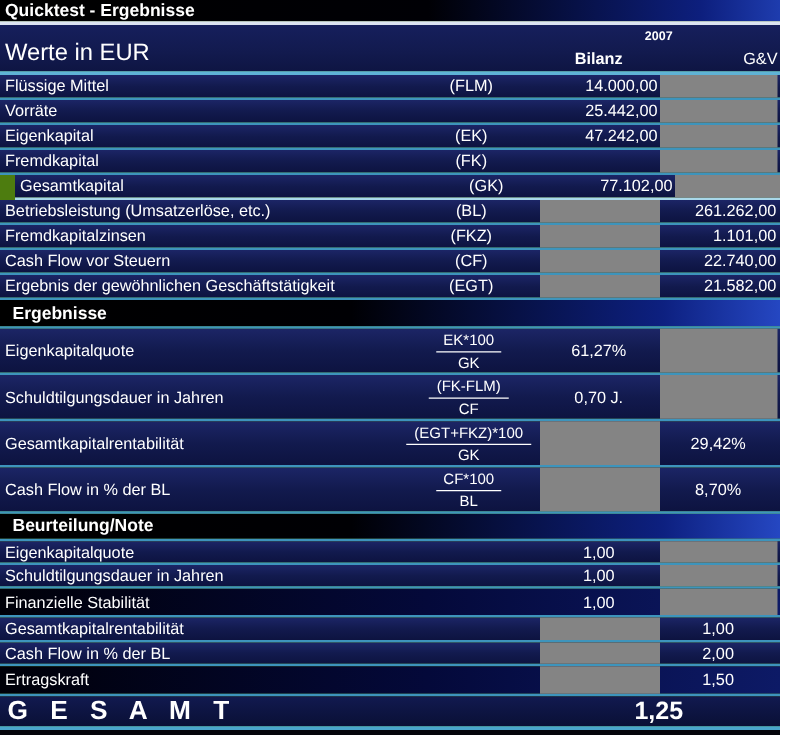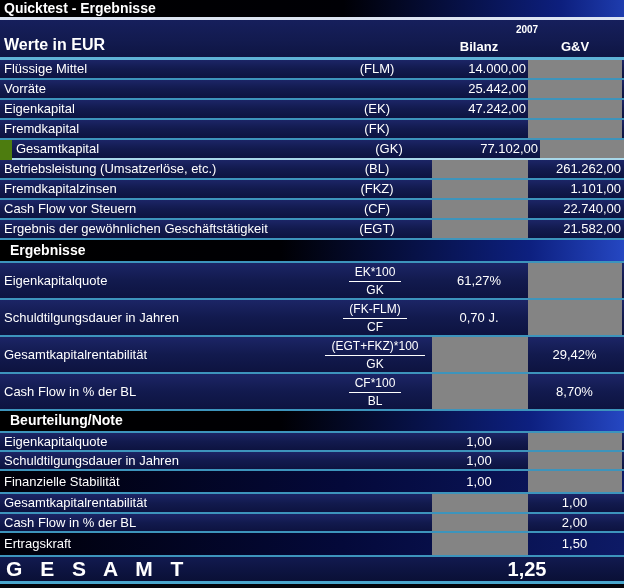--- a/index.html
+++ b/index.html
@@ -17,23 +17,23 @@
     height:20px;box-sizing:border-box;border-bottom:3px solid #dce4f2;
     background:linear-gradient(90deg,#000000 0%,#000005 55%,#0d1f7e 90%,#1e3cae 100%);
     font-size:14px;font-weight:bold;line-height:17px;padding-left:4px;
   }
   
   .header-band{
     position:relative;height:40px;box-sizing:border-box;border-bottom:3px solid #5fb3d6;
     background:linear-gradient(180deg,#161f5c 0%,#121a4e 60%,#0e1543 100%);
   }
   .year{position:absolute;left:432px;width:190px;top:4px;text-align:center;font-size:10px;font-weight:bold;}
-  .werte-label{position:absolute;left:4px;bottom:3px;font-size:16px;font-weight:bold;}
+  .werte-label{position:absolute;left:4px;bottom:3px;font-size:19px;font-weight:normal;}
   .bilanz-head{position:absolute;left:432px;width:94px;bottom:3px;text-align:center;font-size:13px;font-weight:bold;}
-  .gv-head{position:absolute;left:528px;width:94px;bottom:3px;text-align:center;font-size:13px;font-weight:bold;}
+  .gv-head{position:absolute;left:528px;width:94px;bottom:3px;text-align:right;font-size:13px;font-weight:normal;}
 
   
   .row{
     position:relative;box-sizing:border-box;border-bottom:2px solid #3d94bc;
     background:linear-gradient(180deg,#1c2566 0%,#121a4e 50%,#0d1340 100%);
   }
   .h20{height:20px;line-height:18px;}
   .h19{height:19px;line-height:17px;}
   .bright-sep{border-bottom-color:#a8d8ea;margin-left:12px;}
   .frow{height:37px;line-height:35px;}

